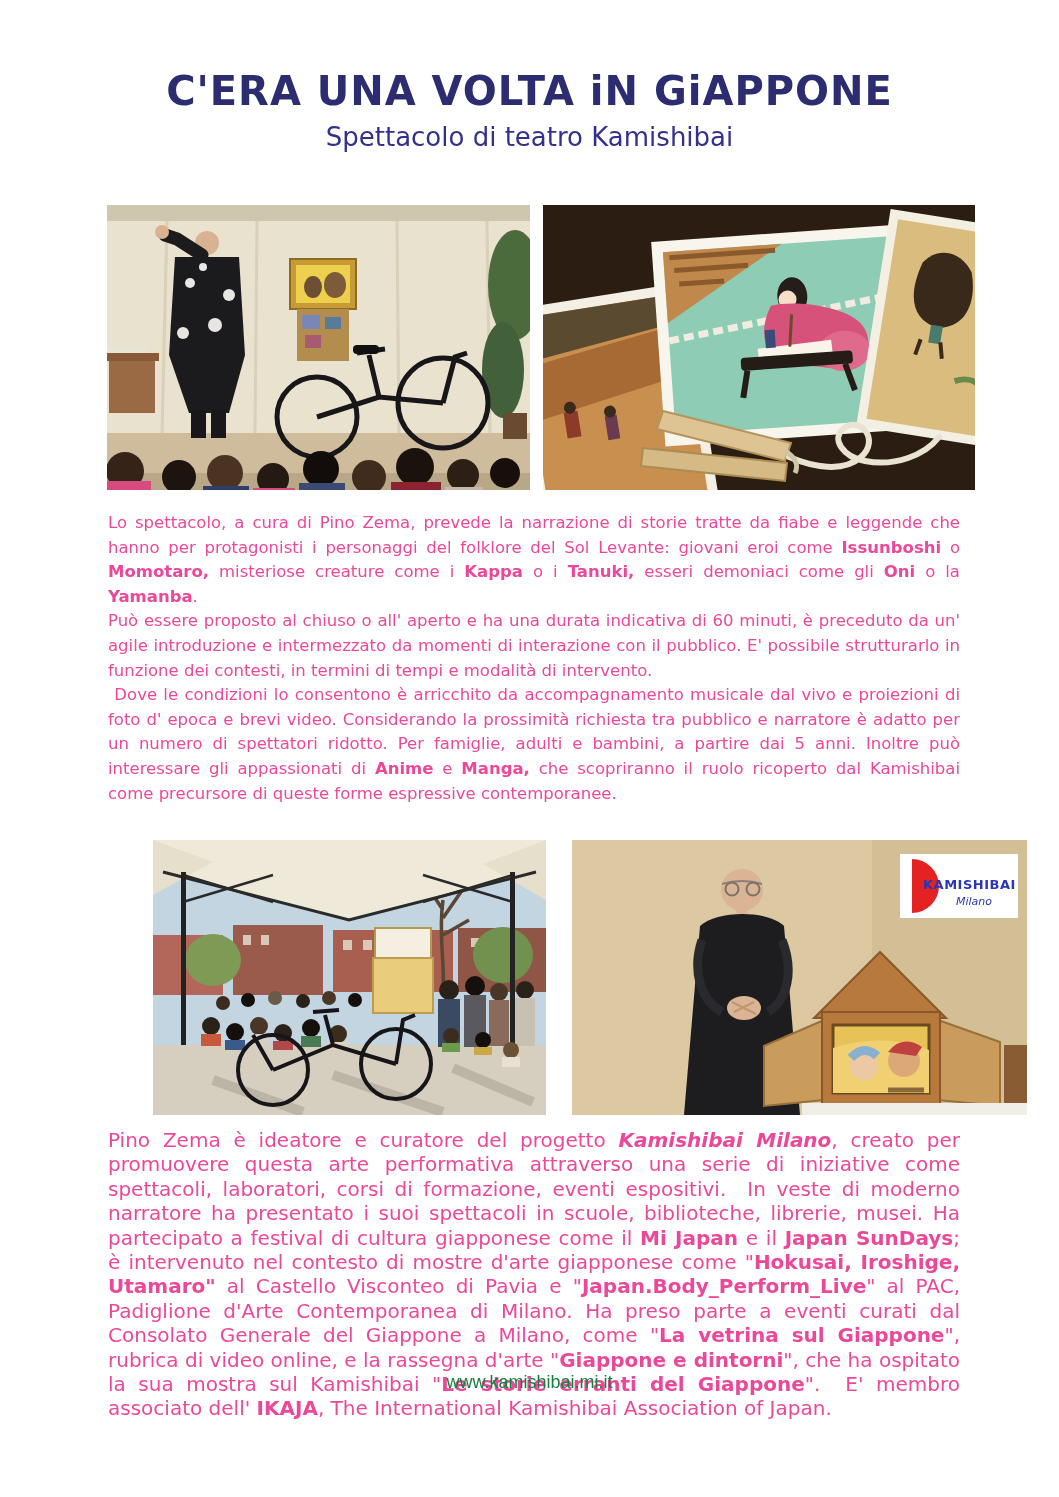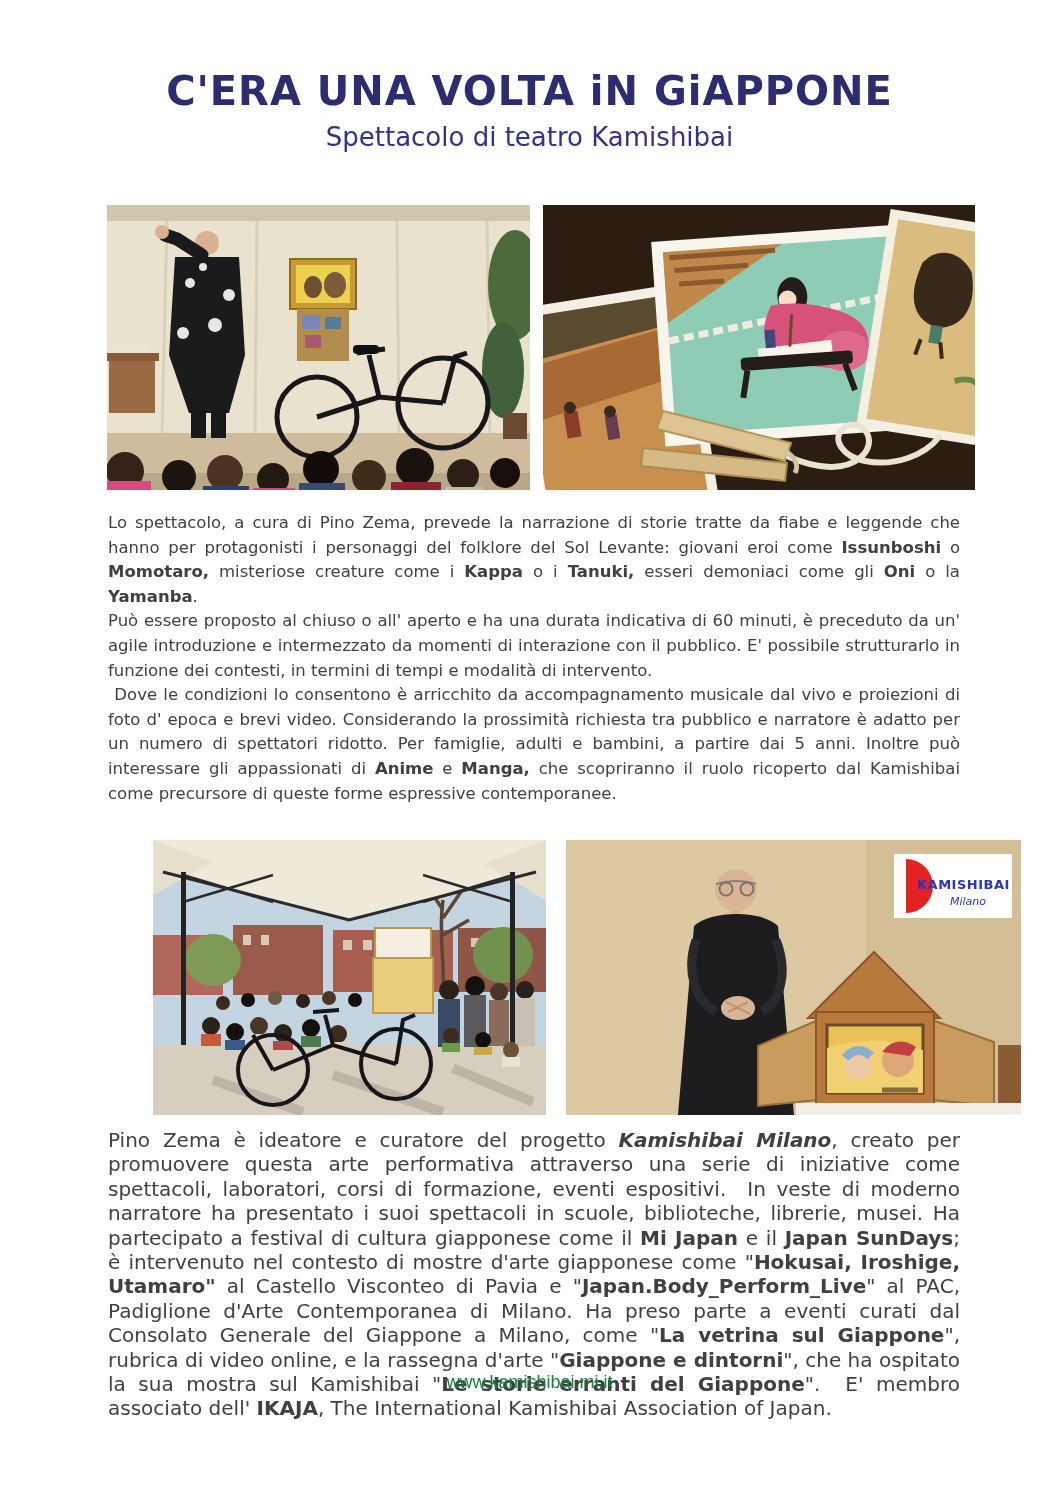--- a/index.html
+++ b/index.html
@@ -4,23 +4,23 @@
 <style>
   html,body{margin:0;padding:0;background:#ffffff;}
   .page{position:relative;width:1059px;height:1497px;background:#fff;overflow:hidden;
         font-family:"DejaVu Sans",sans-serif;}
   .header{position:absolute;top:68px;left:0;width:1059px;text-align:center;}
   .title{margin:0;font-size:40px;font-weight:bold;letter-spacing:1px;color:#2c2c70;
          font-family:"DejaVu Sans",sans-serif;}
   .subtitle{margin:8px 0 0 0;font-size:26px;font-weight:500;color:#32328c;}
   .row{position:absolute;display:flex;}
   .row1{top:205px;left:107px;gap:13px;}
-  .row2{top:840px;left:107px;gap:20px;padding-left:46px;}
+  .row2{top:840px;left:107px;gap:26px;padding-left:46px;}
   .photo{display:block;background:#ddd;}
-  .para{position:absolute;left:108px;width:852px;margin:0;color:#404040;
+  .para{position:absolute;left:108px;width:852px;margin:0;color:#ec4899;
         text-align:justify;white-space:pre-wrap;}
   .para1{top:511px;font-size:16.5px;line-height:24.6px;}
   .para2{top:1128px;font-size:20px;line-height:24.4px;}
   .para .b{font-weight:bold;}
   .para .i{font-style:italic;}
   .footer{position:absolute;top:1372px;left:0;width:1059px;text-align:center;}
   .footer a{font-family:"Liberation Sans",sans-serif;font-size:18px;color:#15803d;
             text-decoration:none;cursor:pointer;}
   svg text{font-family:"DejaVu Sans",sans-serif;}
 </style>

